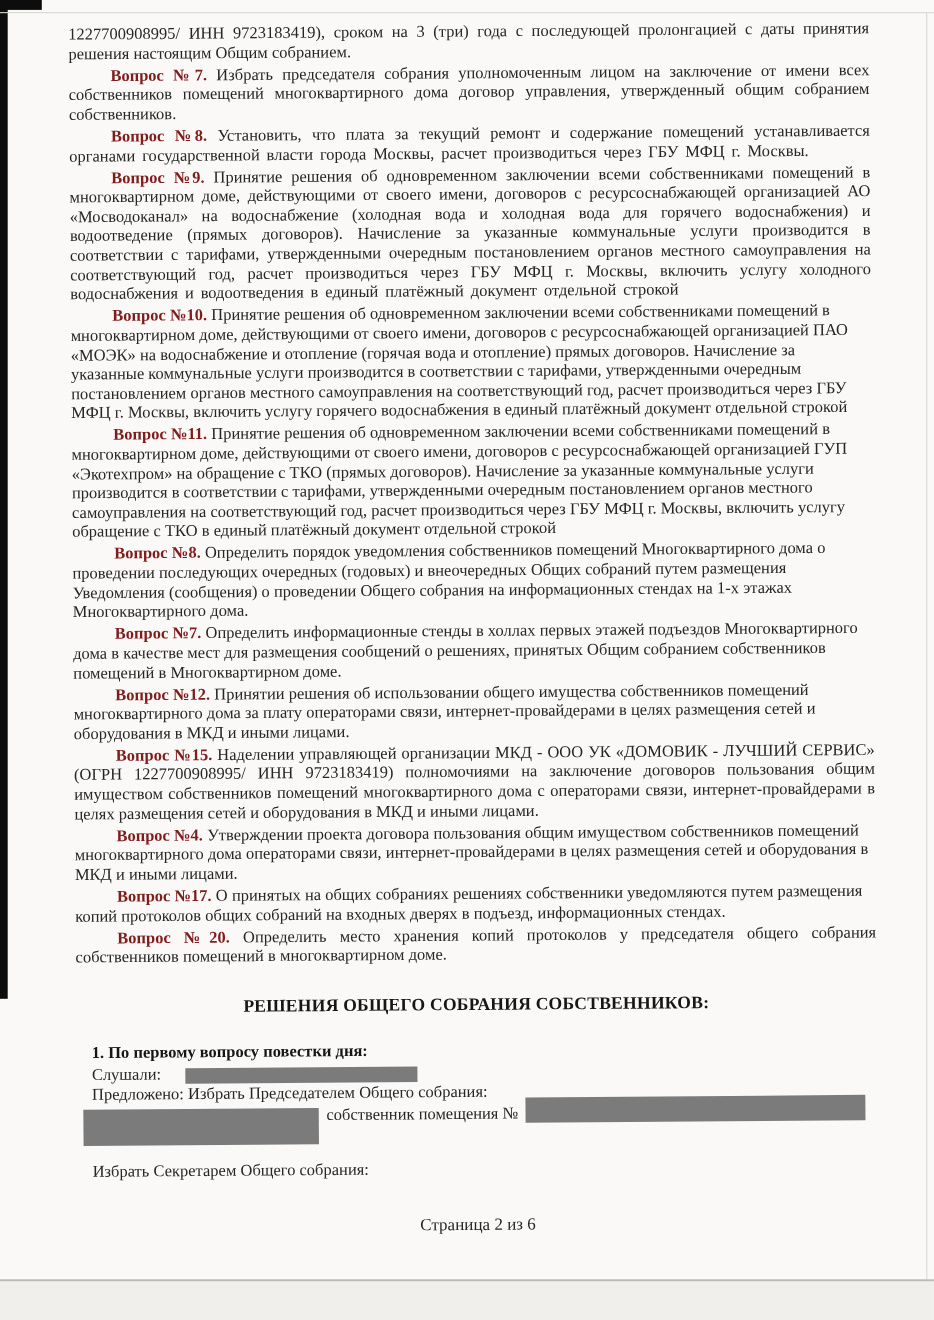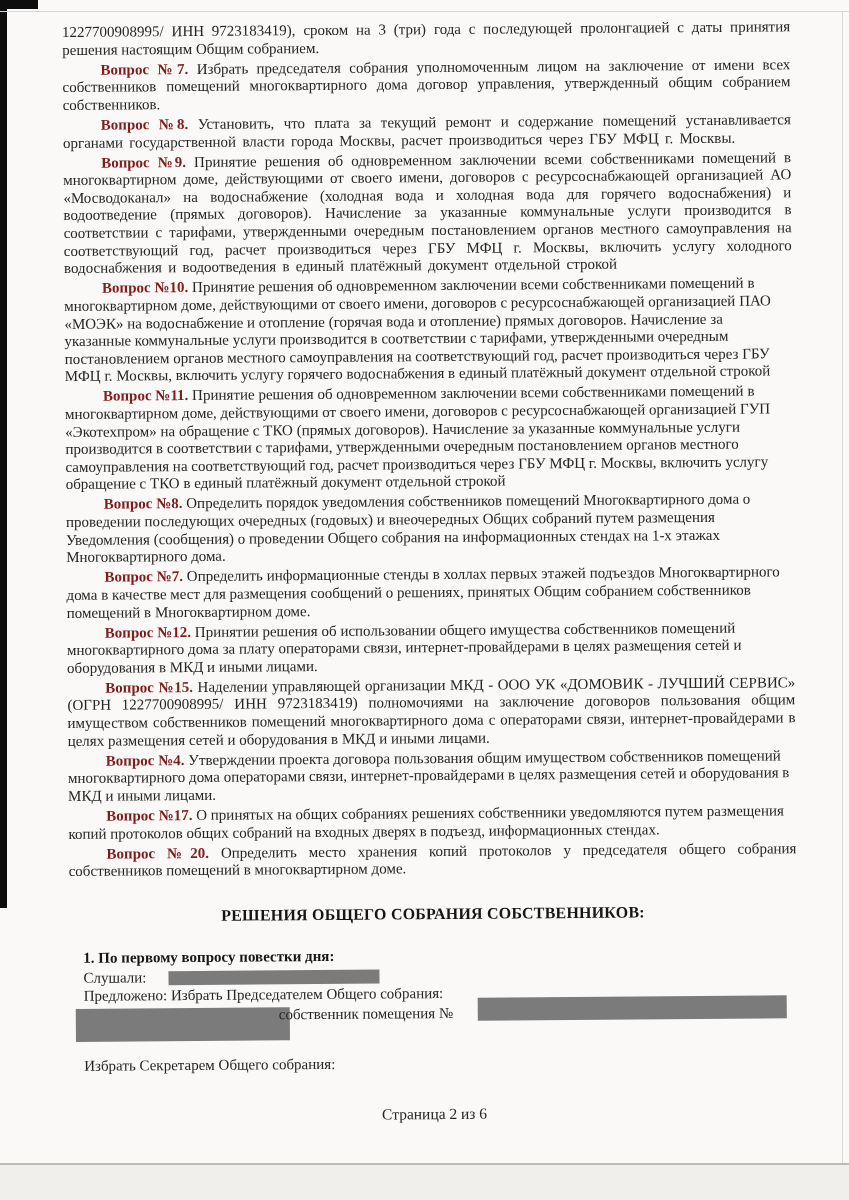--- a/index.html
+++ b/index.html
@@ -30,21 +30,21 @@
   .heading {
     margin:27px 0 24px 0; text-align:center; font-weight:bold;
     font-size:16px; letter-spacing:0.2px; color:#161616;
   }
   .section-title { margin:0 0 3px 14px; font-weight:bold; color:#161616; }
   .res-line { position:relative; margin-left:14px; height:18px; }
   .redact { background:#7b7b7b; }
   .redact-heard { position:absolute; left:85px; top:2px; width:211px; height:14px; }
   .owner-row { position:relative; margin-left:14px; height:44px; margin-top:2px; }
   .redact-name-big { position:absolute; left:-8px; top:1px; width:214px; height:33px; }
-  .owner-text { position:absolute; left:195px; top:0;text-align:right; }
+  .owner-text { position:absolute; left:213px; top:0;text-align:right; }
   .redact-room-number { position:absolute; left:394px; top:-7px; width:309px; height:23px; }
   .secretary-line { margin:6px 0 0 14px; }
   .page-number { margin-top:32px; text-align:center; font-size:15.5px; }
 </style>
 </head>
 <body>
 
 <div class="page">
 
   <div class="edge-bar-left"></div>

